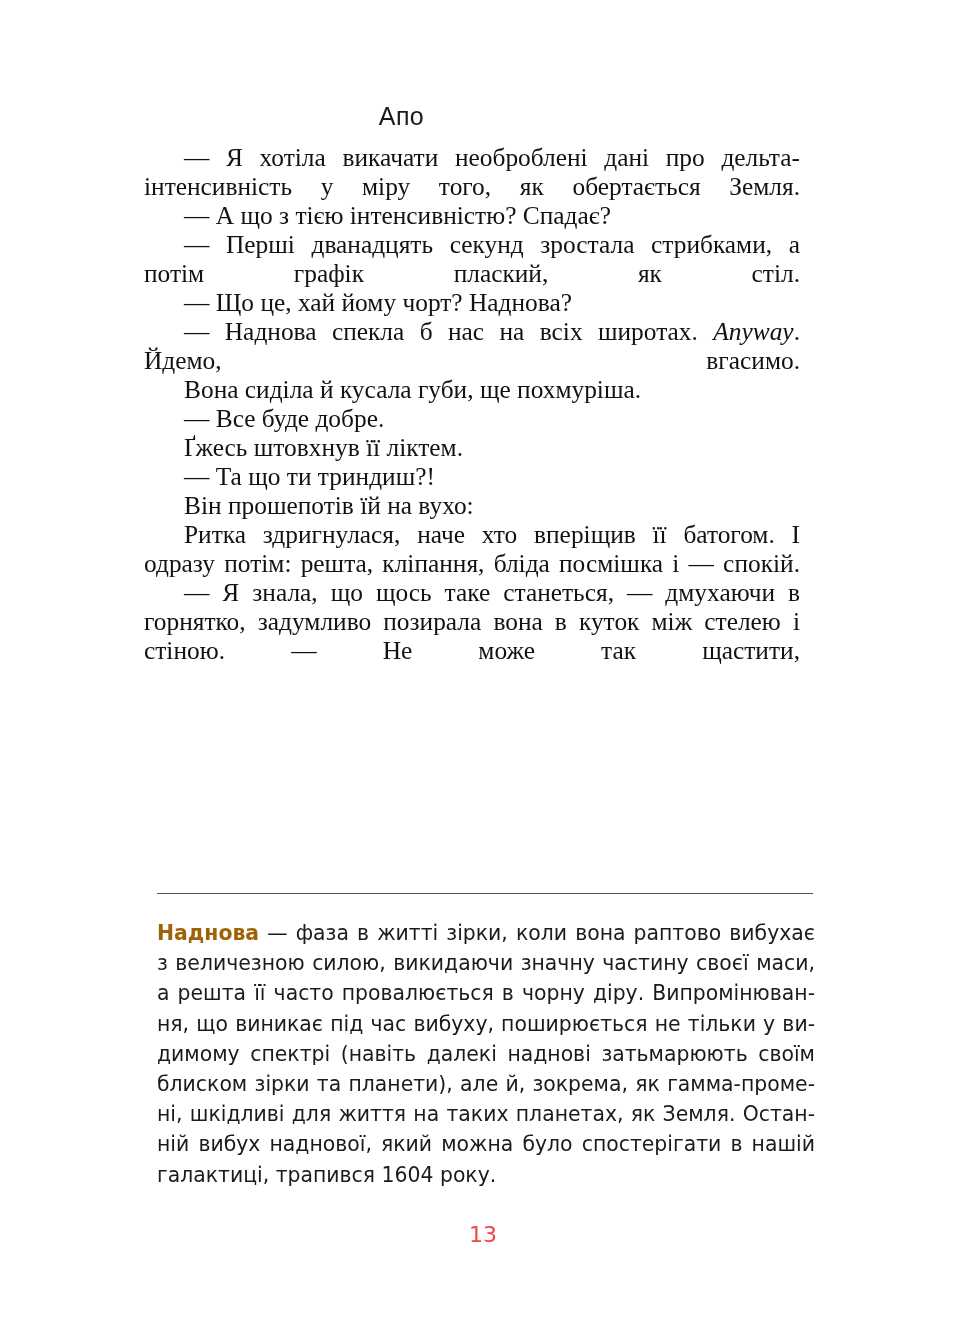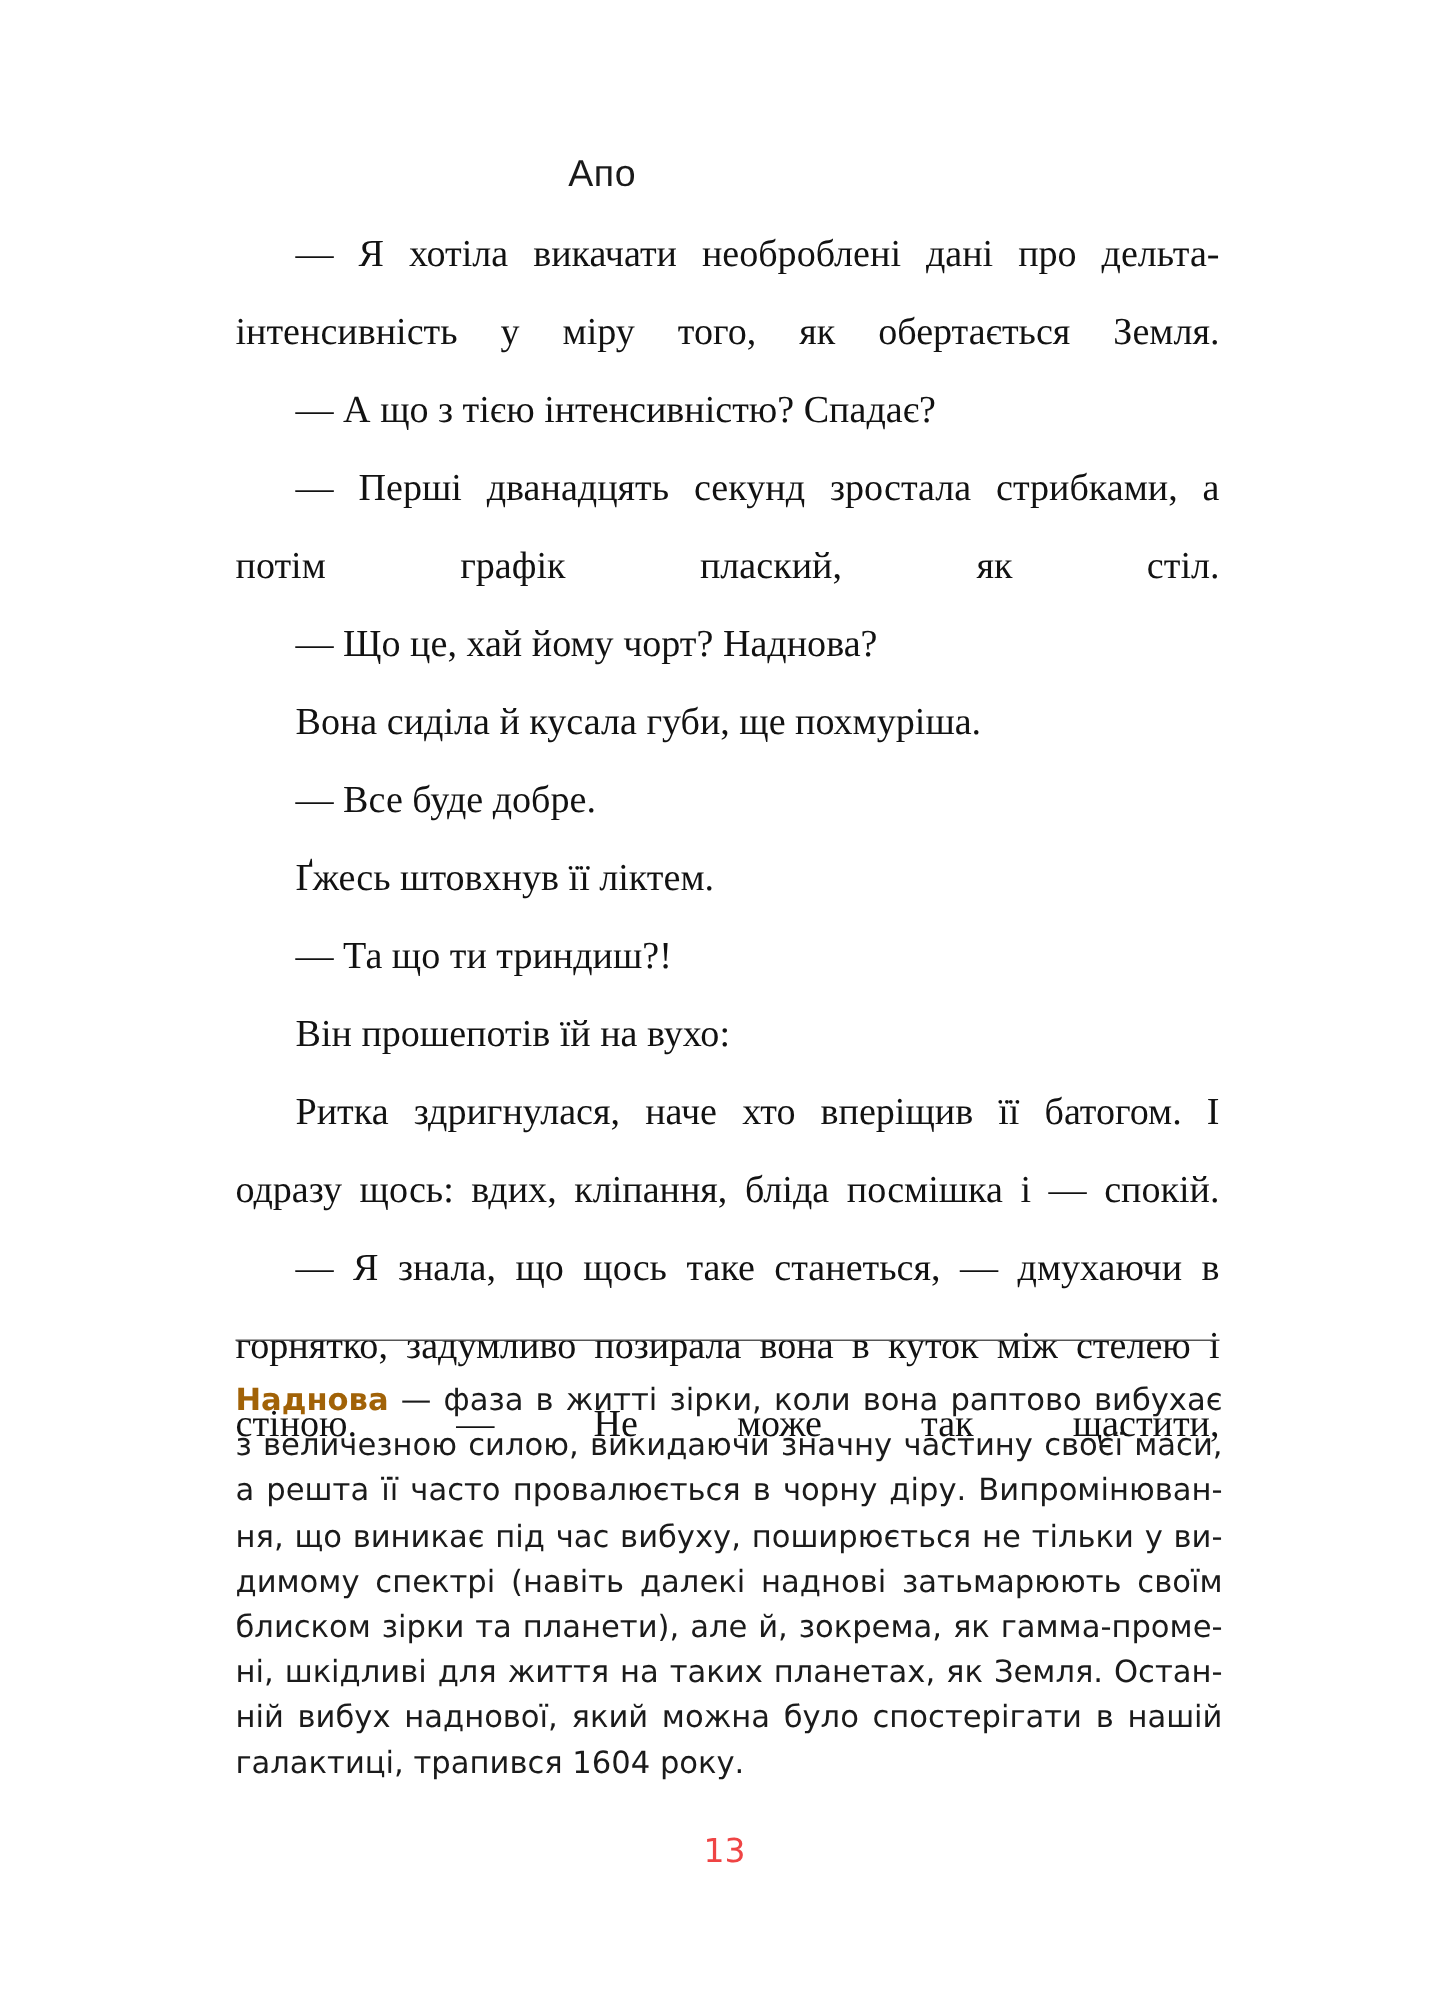--- a/index.html
+++ b/index.html
@@ -29,25 +29,25 @@
     font-size: 25px;
     line-height: 30px;
     color: #1a1a1a;
     letter-spacing: 0.4px;
   }
 
   
   .body-block {
     position: absolute;
     top: 143px;
-    left: 157px;
+    left: 144px;
     width: 656px;
     font-family: "Liberation Serif", "DejaVu Serif", serif;
     font-size: 25.4px;
-    line-height: 52px;
+    line-height: 29px;
     color: #121212;
     text-align: justify;
     text-justify: inter-word;
     hyphens: manual;
   }
 
   .body-block p {
     margin: 0;
     text-indent: 40px;
     text-align: justify;
@@ -125,26 +125,27 @@
 
 <div class="page">
 
   <div class="running-head">Апо</div>
 
   <div class="body-block">
     <p class="justify-all">— Я хотіла викачати необроблені дані про дель­та-інтенсивність у міру того, як обертається Земля.</p>
     <p class="short">— А що з тією інтенсивністю? Спадає?</p>
     <p class="justify-all">— Перші дванадцять секунд зростала стрибка­ми, а потім графік плаский, як стіл.</p>
     <p class="short">— Що це, хай йому чорт? Наднова?</p>
+    <p class="justify-all"><span>— Наднова спекла б нас на всіх широтах. </span><em>Anyway</em><span>. Йдемо, вгасимо.</span></p>
     <p class="short">Вона сиділа й кусала губи, ще похмуріша.</p>
     <p class="short">— Все буде добре.</p>
     <p class="short">Ґжесь штовхнув її ліктем.</p>
     <p class="short">— Та що ти триндиш?!</p>
     <p class="short">Він прошепотів їй на вухо:</p>
-    <p class="justify-all">Ритка здригнулася, наче хто вперіщив її бато­гом. І одразу щось: вдих, кліпання, бліда посміш­ка і — спокій.</p>
+    <p class="justify-all">Ритка здригнулася, наче хто вперіщив її бато­гом. І одразу потім: решта, кліпання, бліда посміш­ка і — спокій.</p>
     <p class="justify-all">— Я знала, що щось таке станеться, — дмуха­ючи в горнятко, задумливо позирала вона в ку­ток між стелею і стіною. — Не може так щастити,</p>
   </div>
 
   <div class="footnote-rule"></div>
 
   <div class="footnote">
     <p><span class="term">Наднова</span><span> — фаза в житті зірки, коли вона раптово вибухає з величезною силою, викидаючи значну частину своєї маси, а решта її часто провалюється в чорну діру. Випромінюван­ня, що виникає під час вибуху, поширюється не тільки у ви­димому спектрі (навіть далекі наднові затьмарюють своїм блиском зірки та планети), але й, зокрема, як гамма-проме­ні, шкідливі для життя на таких планетах, як Земля. Остан­ній вибух наднової, який можна було спостерігати в нашій галактиці, трапився 1604 року.</span></p>
   </div>
 
   <div class="folio">13</div>

